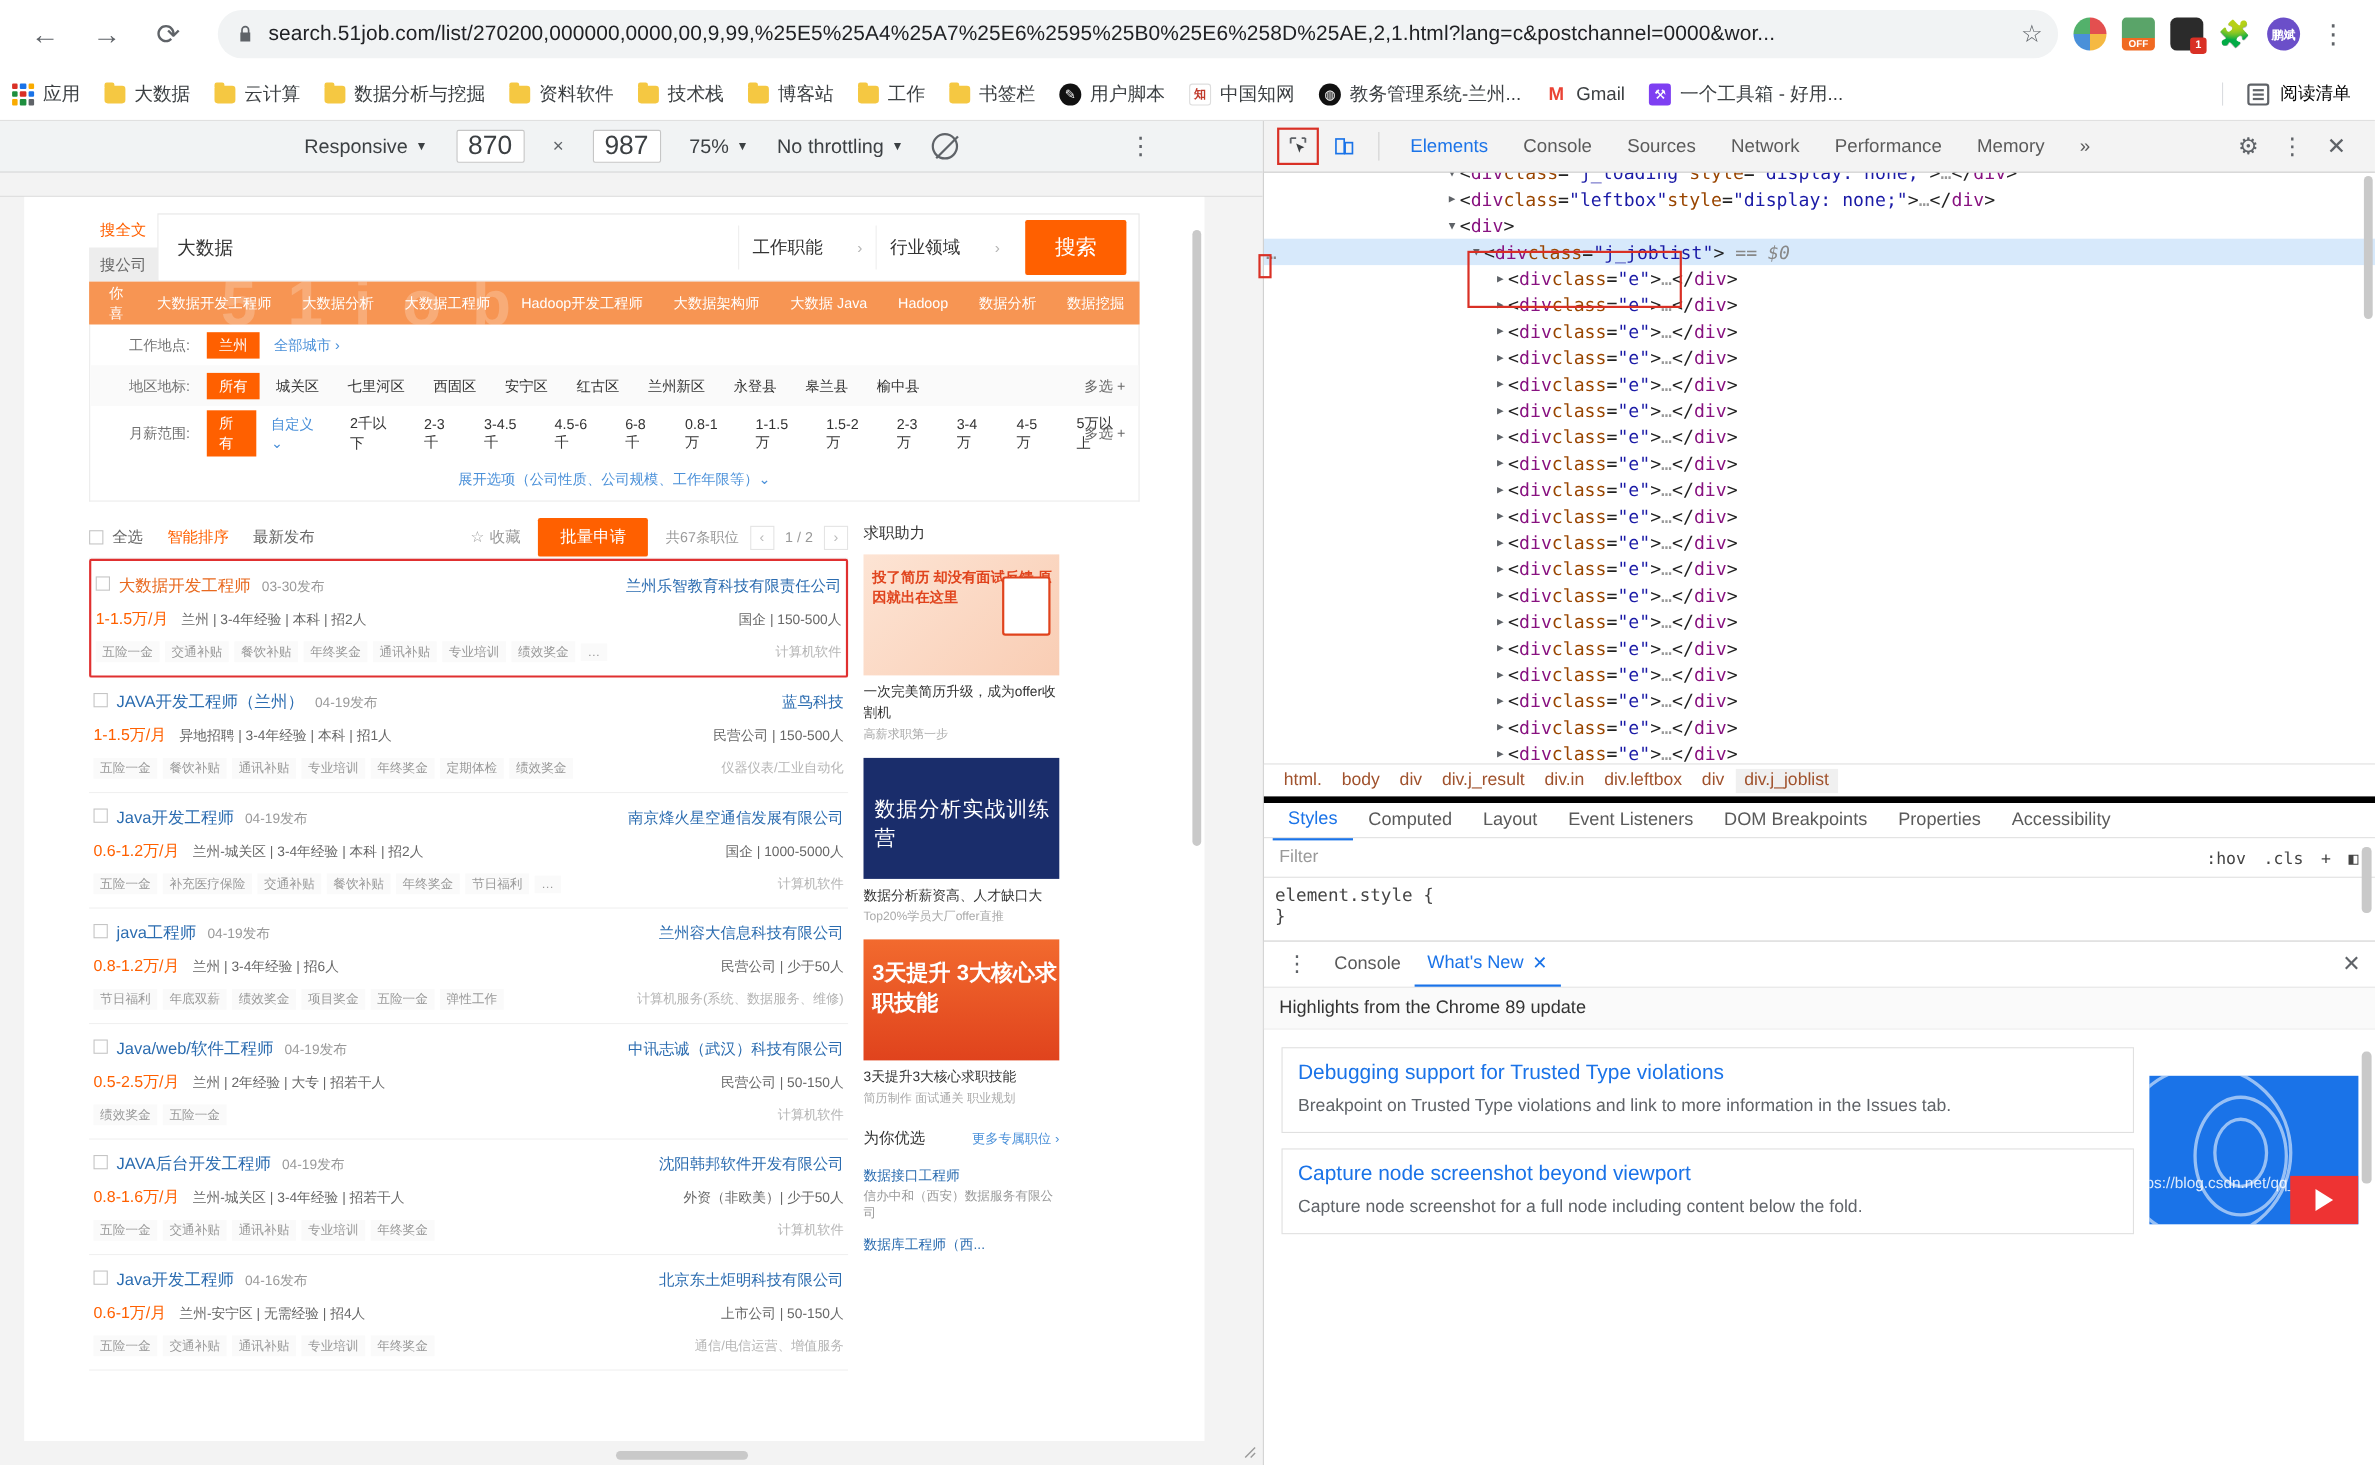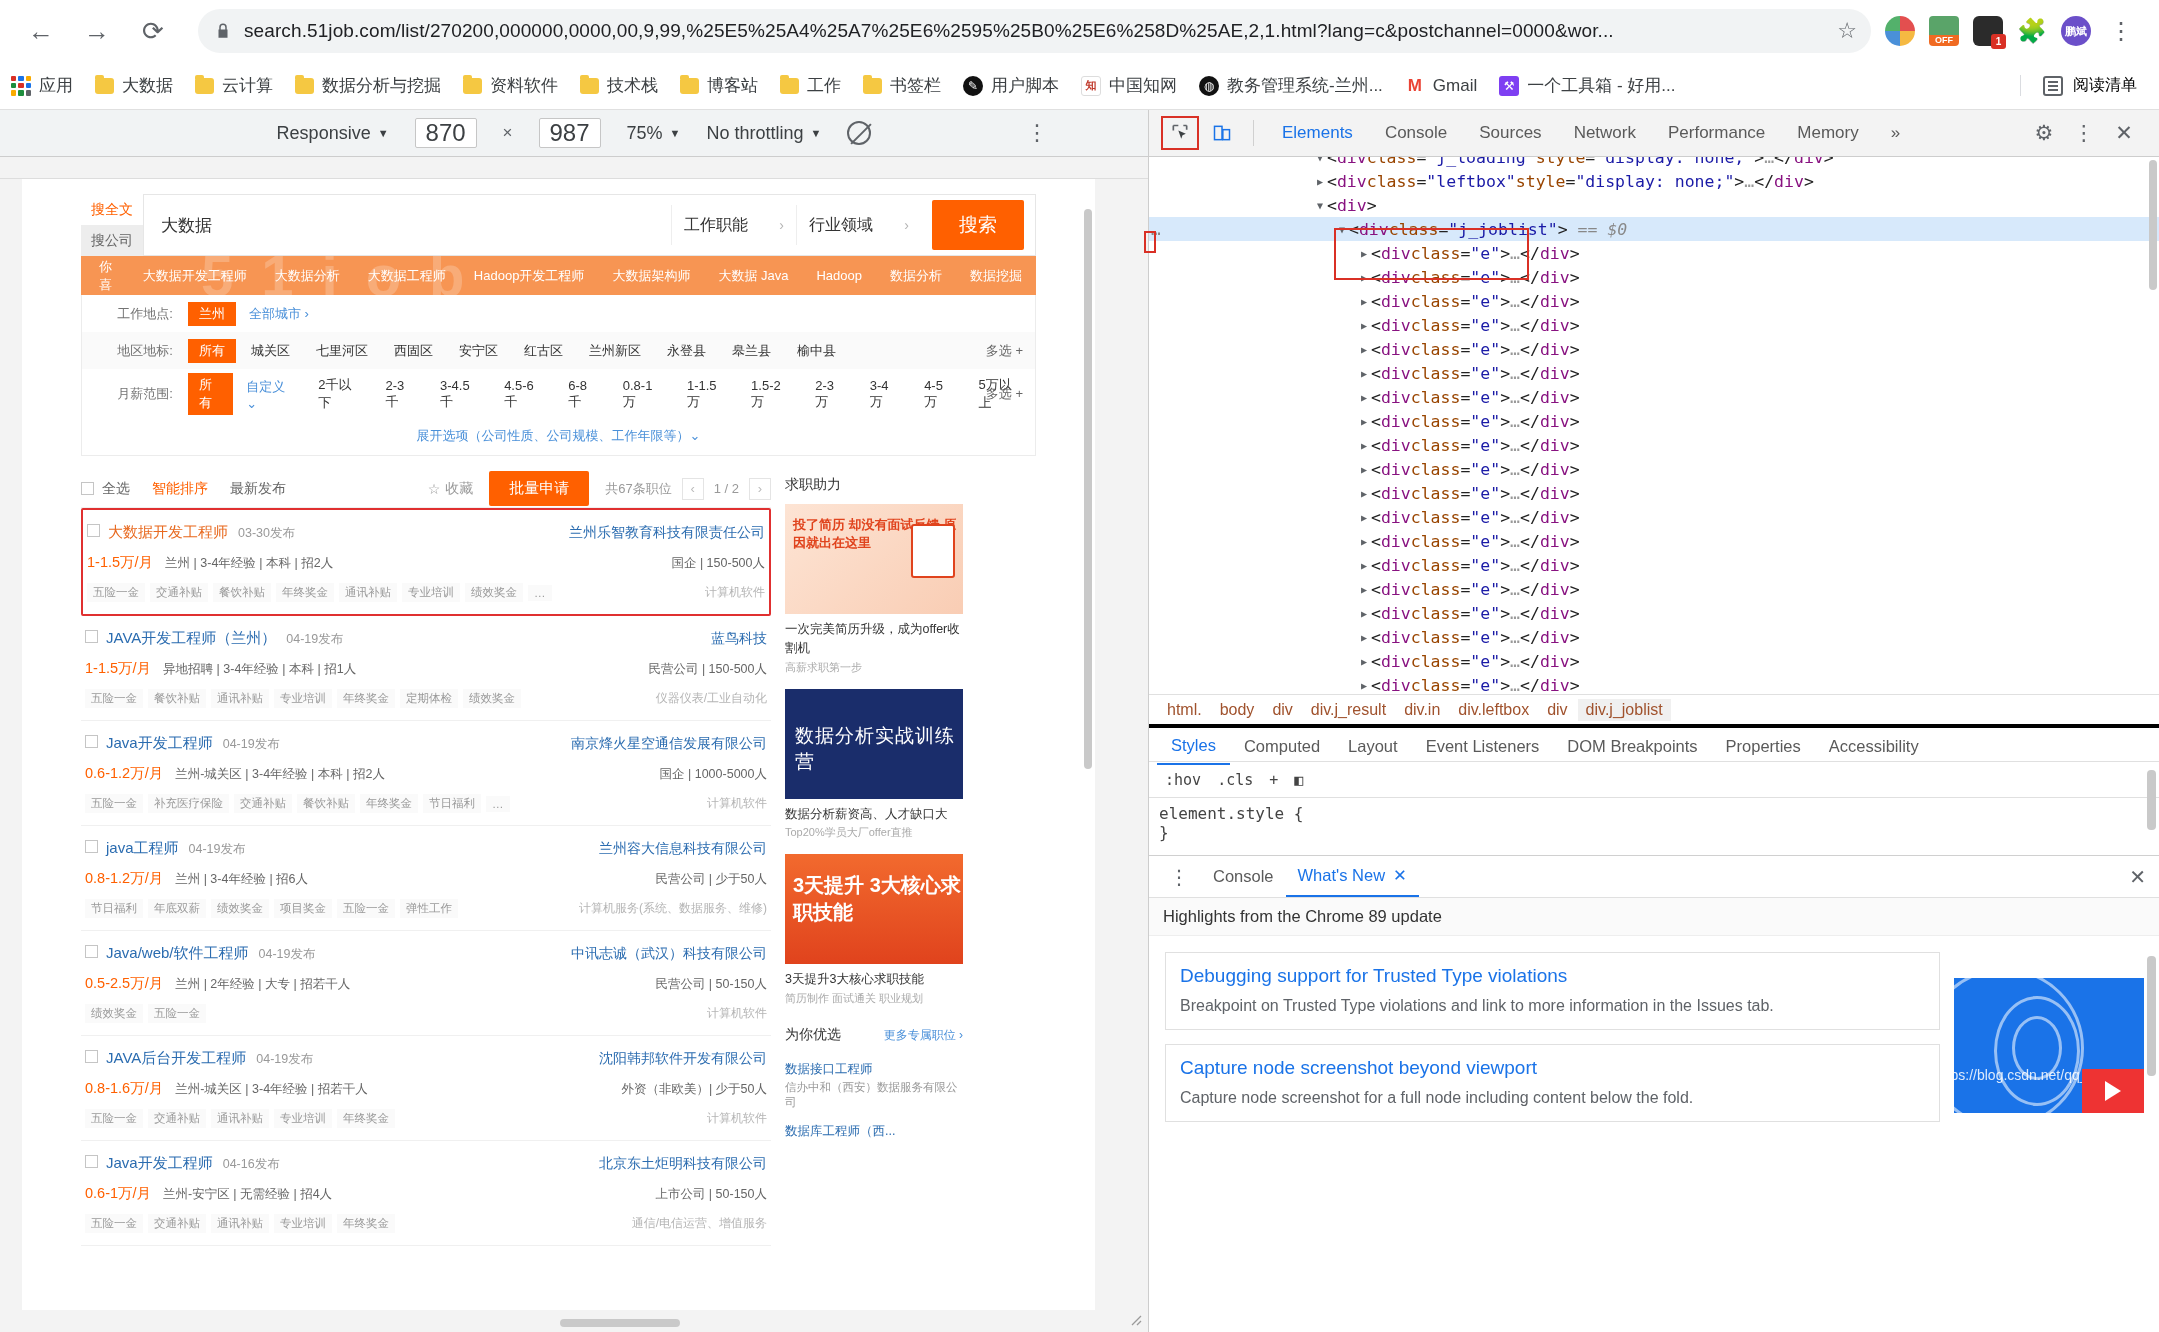--- a/index.html
+++ b/index.html
@@ -177,22 +177,22 @@
   .dollar { color:#888; font-style:italic; margin-left:10px; }
   .hlbox { position:absolute; border:2px solid #d93025; pointer-events:none; }
   .dots-left { position:absolute; left:2px; font-size:16px; color:#888; letter-spacing:1px;}
   .dom-scroll { position:absolute; right:2px; top:50px; width:8px; height:130px; background:#c9c9c9; border-radius:4px;}
 
   .crumbs { position:absolute; left:0; top:584px; width:1011px; height:30px; background:#fff; border-top:1px solid #e0e0e0;
             display:flex; align-items:center; padding-left:10px; font-size:16px; gap:2px;}
   .crumb { padding:2px 8px; color:#a0522d; }
   .crumb.cur { background:#f0f0f0; }
 
-  .styletabs { position:absolute; left:0; top:614px; width:1011px; height:38px; border-top:4px solid #000000;
-               border-bottom:1px solid #e0e0e0; display:flex; align-items:flex-start; padding-left:8px; }
+  .styletabs { position:absolute; left:0; top:614px; width:1011px; height:38px; border-top:6px solid #000000;
+               border-bottom:1px solid #e0e0e0; display:flex; align-items:center; padding-left:8px; }
   .stab2 { padding:0 14px; height:37px; display:flex; align-items:center; font-size:16.5px; color:#5a5a5a;}
   .stab2.sel { color:#1a73e8; border-bottom:2px solid #1a73e8; }
 
   .filterrow { position:absolute; left:0; top:652px; width:1011px; height:36px; border-bottom:1px solid #e0e0e0;
                display:flex; align-items:center; padding:0 8px; }
   .filterbox { flex:1; font-size:16px; color:#999; padding-left:6px; }
   .fl-act { font-size:15px; color:#444; padding:0 8px; font-family:"DejaVu Sans Mono",monospace;}
   .elemstyle { position:absolute; left:0; top:688px; width:1011px; height:56px; padding:6px 10px;
                font-family:"DejaVu Sans Mono","Liberation Mono",monospace; font-size:16px; color:#444; }
   .st-scroll { position:absolute; right:3px; top:660px; width:9px; height:60px; background:#c9c9c9; border-radius:4px;}
@@ -996,20 +996,21 @@
       <div class="stab2 sel">Styles</div>
       <div class="stab2">Computed</div>
       <div class="stab2">Layout</div>
       <div class="stab2">Event Listeners</div>
       <div class="stab2">DOM Breakpoints</div>
       <div class="stab2">Properties</div>
       <div class="stab2">Accessibility</div>
     </div>
 
     <div class="filterrow">
+      <div class="filterbox">Filter</div>
       <div class="fl-act">:hov</div>
       <div class="fl-act">.cls</div>
       <div class="fl-act">+</div>
       <div class="fl-act">◧</div>
     </div>
 
     <div class="elemstyle" style="white-space:pre;">element.style {
 }</div>
     <div class="st-scroll"></div>
 

